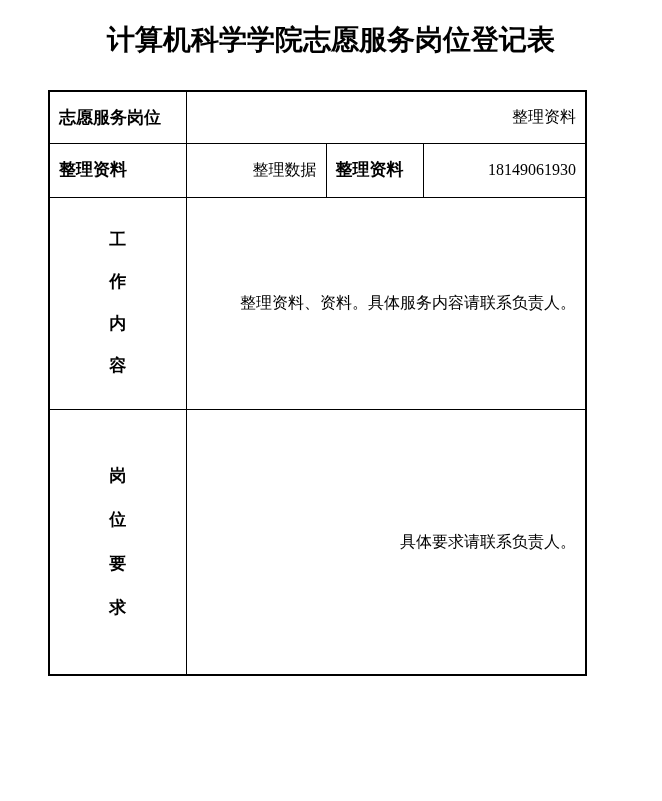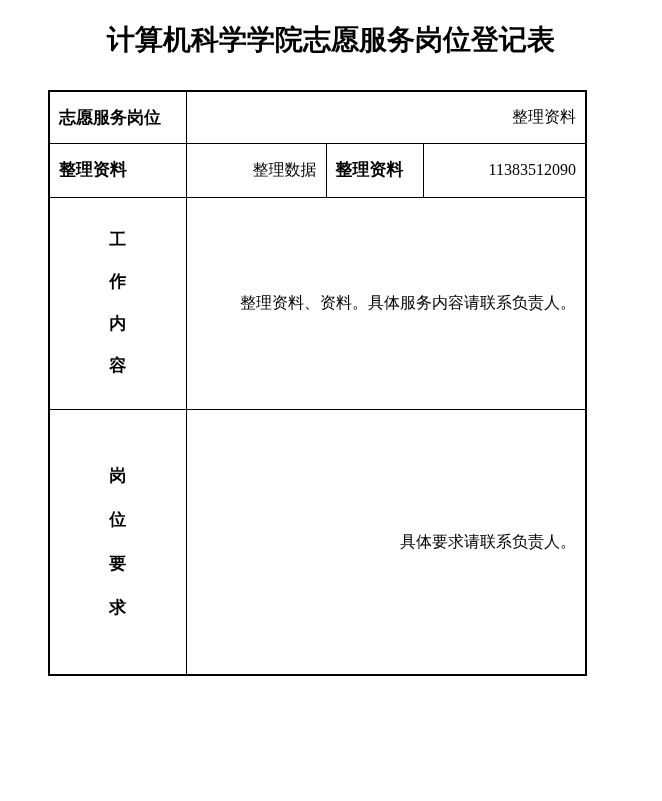--- a/index.html
+++ b/index.html
@@ -94,21 +94,21 @@
       <td class="hdr">志愿服务岗位</td>
       <td class="val" colspan="3">整理资料</td>
     </tr>
 
 
 
     <tr class="r4">
       <td class="hdr">整理资料</td>
       <td class="val">整理数据</td>
       <td class="hdr">整理资料</td>
-      <td class="val">11383512090</td>
+      <td class="val">18149061930</td>
     </tr>
 
     <tr class="r5">
       <td class="vhdr">
         <div class="vlabel vc">
           <span>工</span>
           <span>作</span>
           <span>内</span>
           <span>容</span>
         </div>

